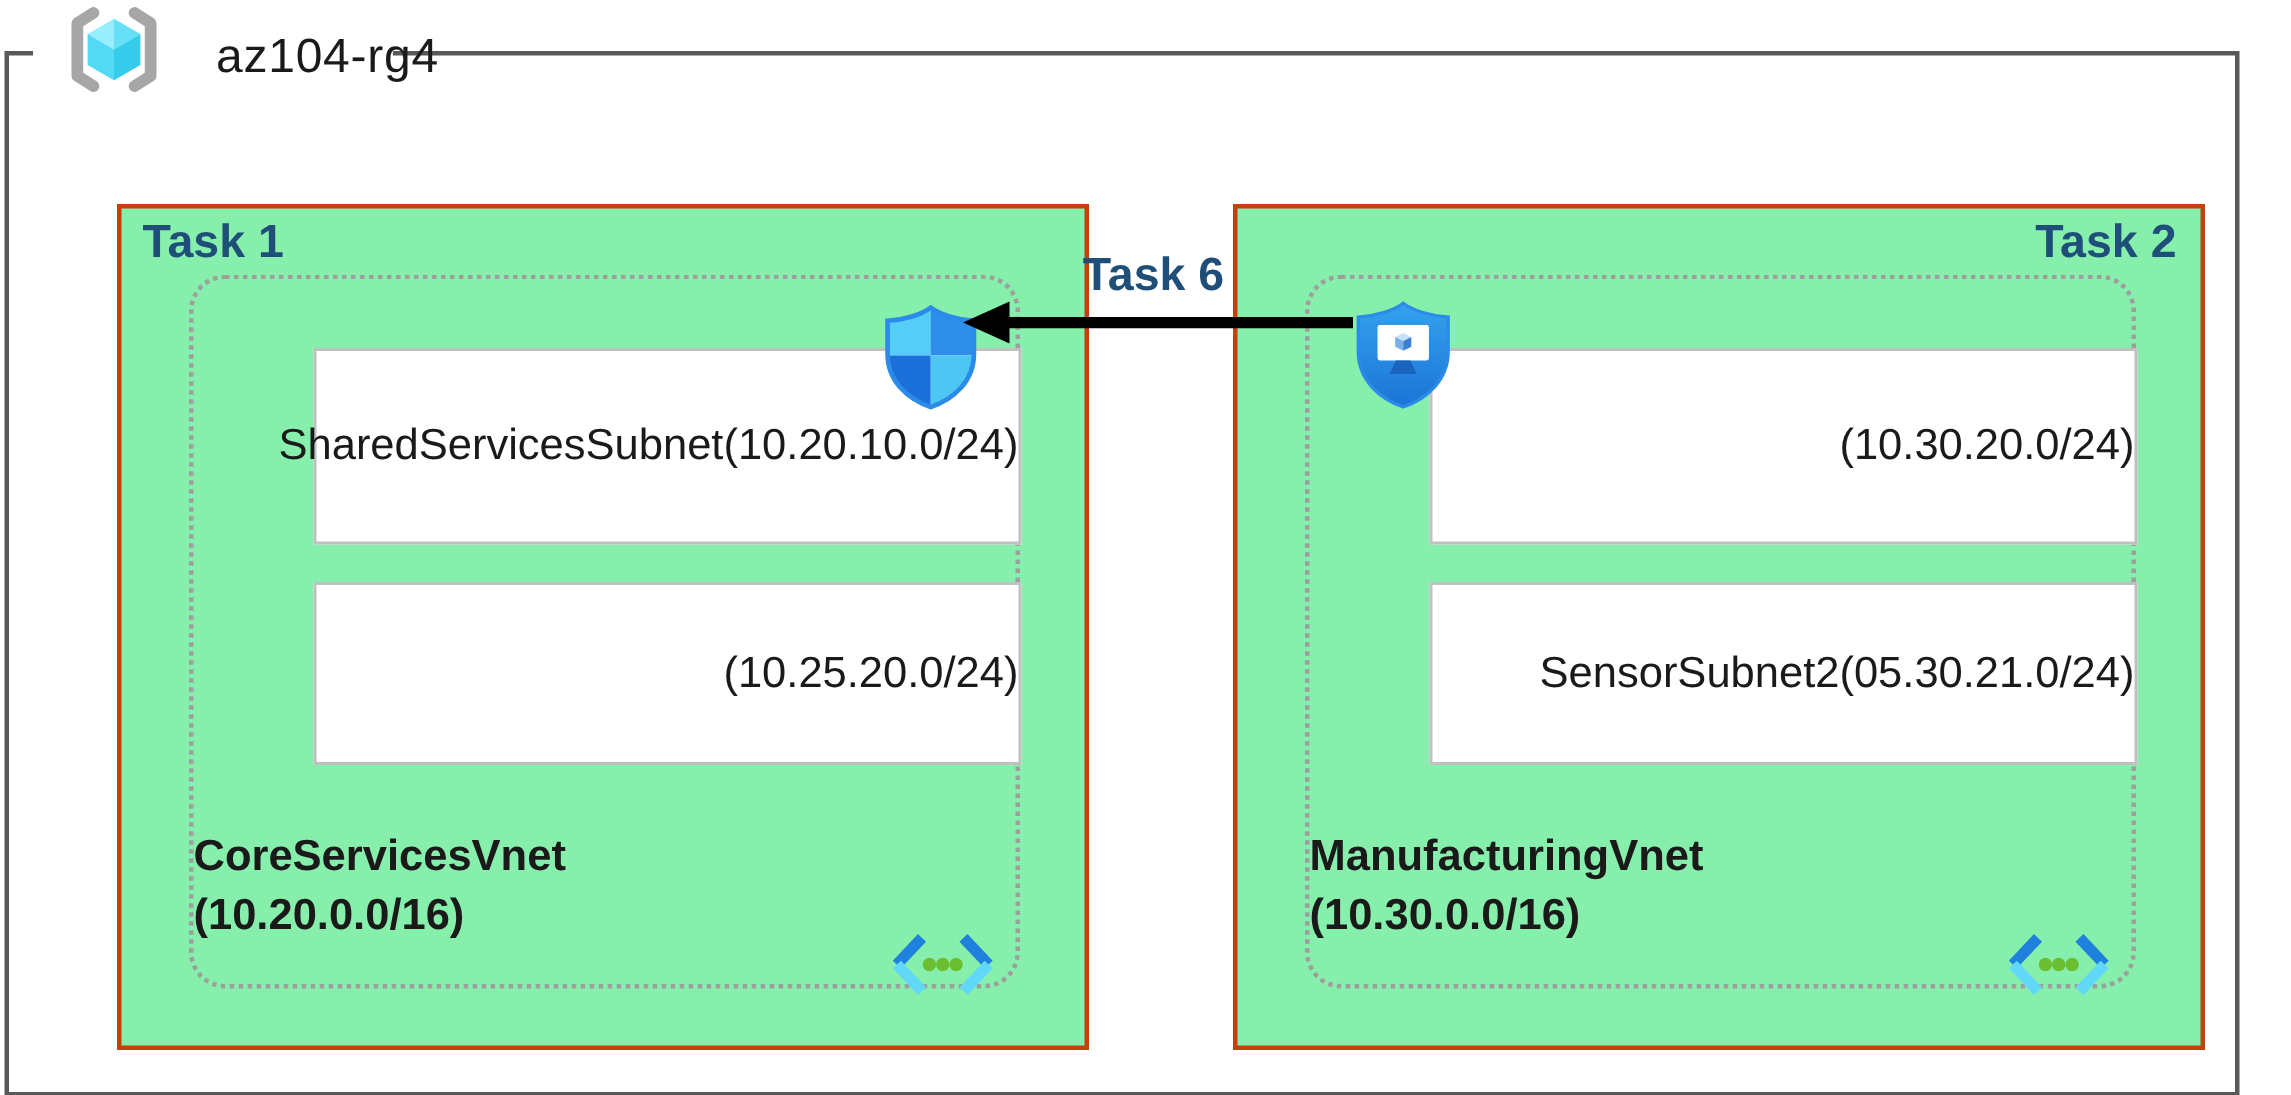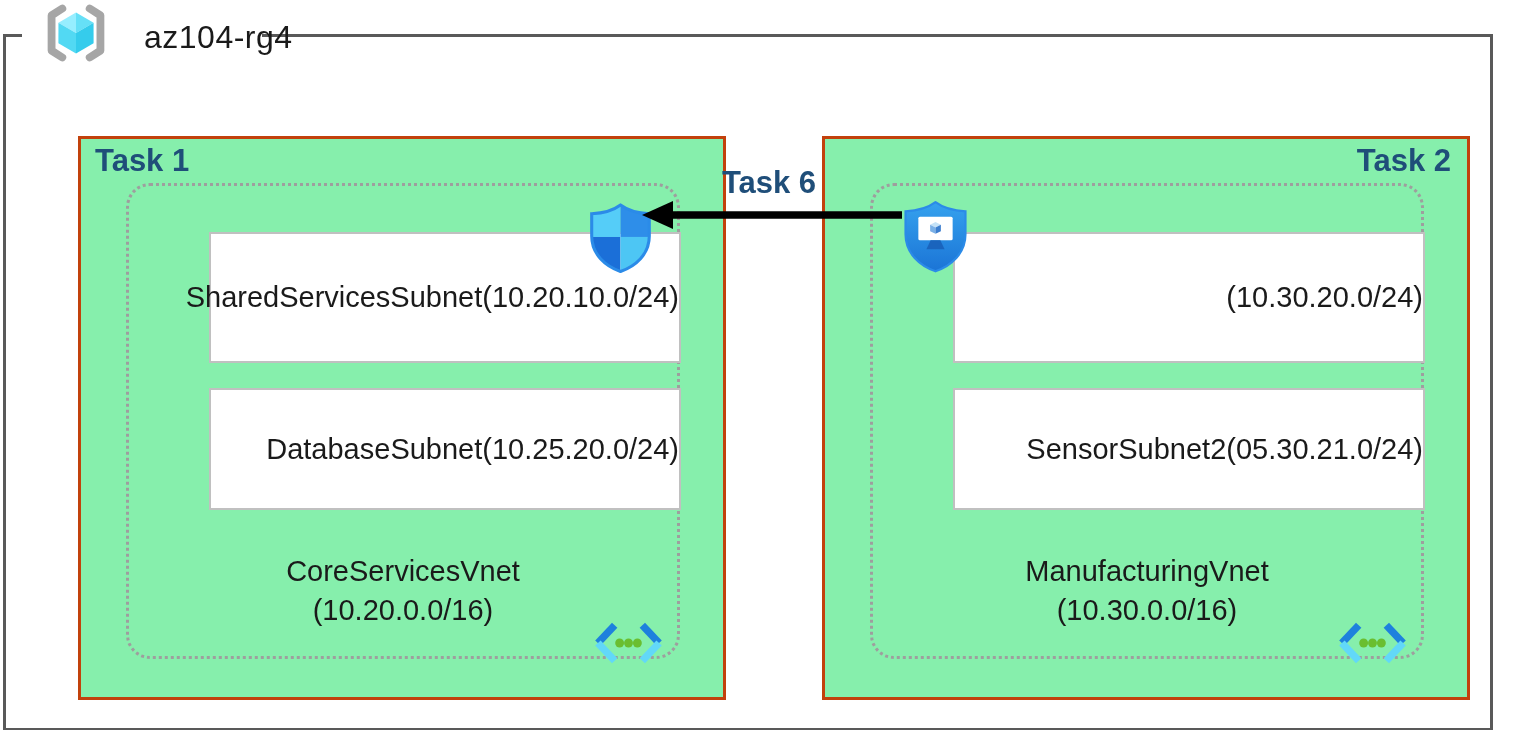--- a/index.html
+++ b/index.html
@@ -40,21 +40,21 @@
   }
   .subnet-box{
     position:absolute;left:36px;width:472px;background:#ffffff;
     border:2px solid #c0c0c0;box-sizing:border-box;
     display:flex;flex-direction:row;align-items:center;justify-content:flex-end;margin-left:44px;
   }
   .subnet-box.first{top:46px;height:131px;}
   .subnet-box.second{top:202px;height:122px;}
   .subnet-line{font-size:29px;color:#1a1a1a;line-height:39px;text-align:center;}
   .vnet-label{
-    position:absolute;left:0;top:366px;width:100%;text-align:center;
+    position:absolute;left:0;top:366px;width:100%;font-weight:bold;
   }
   .vnet-line{font-size:29px;color:#1a1a1a;line-height:39px;}
   .vnet-icon{position:absolute;left:462px;top:434px;width:75px;height:46px;}
   
   .nsg-icon{position:absolute;left:506px;top:63px;width:67px;height:72px;}
   .asg-icon{position:absolute;left:76px;top:60px;width:69px;height:75px;}
   
   .conn-arrow{position:absolute;left:640px;top:197px;width:266px;height:36px;}
   .conn-label{
     position:absolute;left:693px;top:165px;width:152px;text-align:center;
@@ -81,21 +81,20 @@
 
   <div class="task-box task-box-1">
     <div class="task-label left">Task 1</div>
 
     <div class="vnet-container">
       <div class="subnet-box first">
         <div class="subnet-line">SharedServicesSubnet</div>
         <div class="subnet-line">(10.20.10.0/24)</div>
       </div>
       <div class="subnet-box second">
-        <div class="subnet-line">DatabaseSubnet</div>
         <div class="subnet-line">(10.25.20.0/24)</div>
       </div>
       <div class="vnet-label">
         <div class="vnet-line">CoreServicesVnet</div>
         <div class="vnet-line">(10.20.0.0/16)</div>
       </div>
       <svg class="vnet-icon" viewBox="0 0 76 46">
         <path d="M24 5 L7 23" stroke="#1e81dd" stroke-width="7.5" fill="none"></path>
         <path d="M7 23 L24 41" stroke="#62d8f8" stroke-width="7.5" fill="none"></path>
         <path d="M52 5 L69 23" stroke="#1e81dd" stroke-width="7.5" fill="none"></path>

